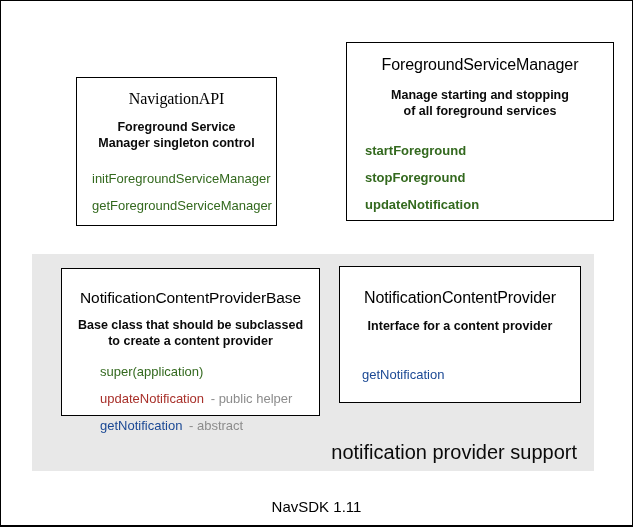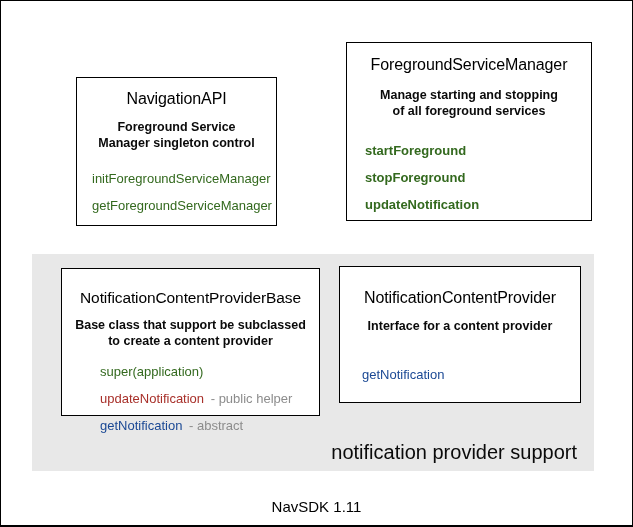--- a/index.html
+++ b/index.html
@@ -58,26 +58,26 @@
     margin-bottom: 9px;
     white-space: nowrap;
   }
   .m-green { color: #33691e; }
   .m-red   { color: #a8302a; }
   .m-blue  { color: #1a4894; }
   .m-suffix { color: #8c8c8c; margin-left: 3px; }
 
   
   .b1 { left: 75px; top: 76px; width: 201px; height: 149px; }
-  .b1 .box-title { margin-top: 12px; }
+  .b1 .box-title { margin-top: 12px; font-family: Liberation Serif, serif; }
   .b1 .box-desc  { margin-top: 12px; }
   .b1 .methods   { margin-top: 19px; padding-left: 15px; }
 
   
-  .b2 { left: 345px; top: 41px; width: 246px; height: 179px; }
+  .b2 { left: 345px; top: 41px; width: 268px; height: 179px; }
   .b2 .box-title { margin-top: 13px; }
   .b2 .box-desc  { margin-top: 14px; }
   .b2 .methods   { margin-top: 23px; padding-left: 18px; font-weight: bold; }
 
   
   .b3 { left: 60px; top: 267px; width: 259px; height: 148px; }
   .b3 .box-title { margin-top: 20px; font-size: 15.5px; }
   .b3 .box-desc  { margin-top: 11px; }
   .b3 .methods   { margin-top: 14px; padding-left: 38px; }
 
@@ -136,21 +136,21 @@
       </div>
       <div class="method">
         <span class="m-green">updateNotification</span>
       </div>
     </div>
   </div>
 
   <div class="box b3">
     <div class="box-title">NotificationContentProviderBase</div>
     <div class="box-desc">
-      <div>Base class that support be subclassed</div>
+      <div>Base class that should be subclassed</div>
       <div>to create a content provider</div>
     </div>
     <div class="methods">
       <div class="method">
         <span class="m-green">super(application)</span>
       </div>
       <div class="method">
         <span class="m-red">updateNotification</span>
         <span class="m-suffix">- public helper</span>
       </div>

